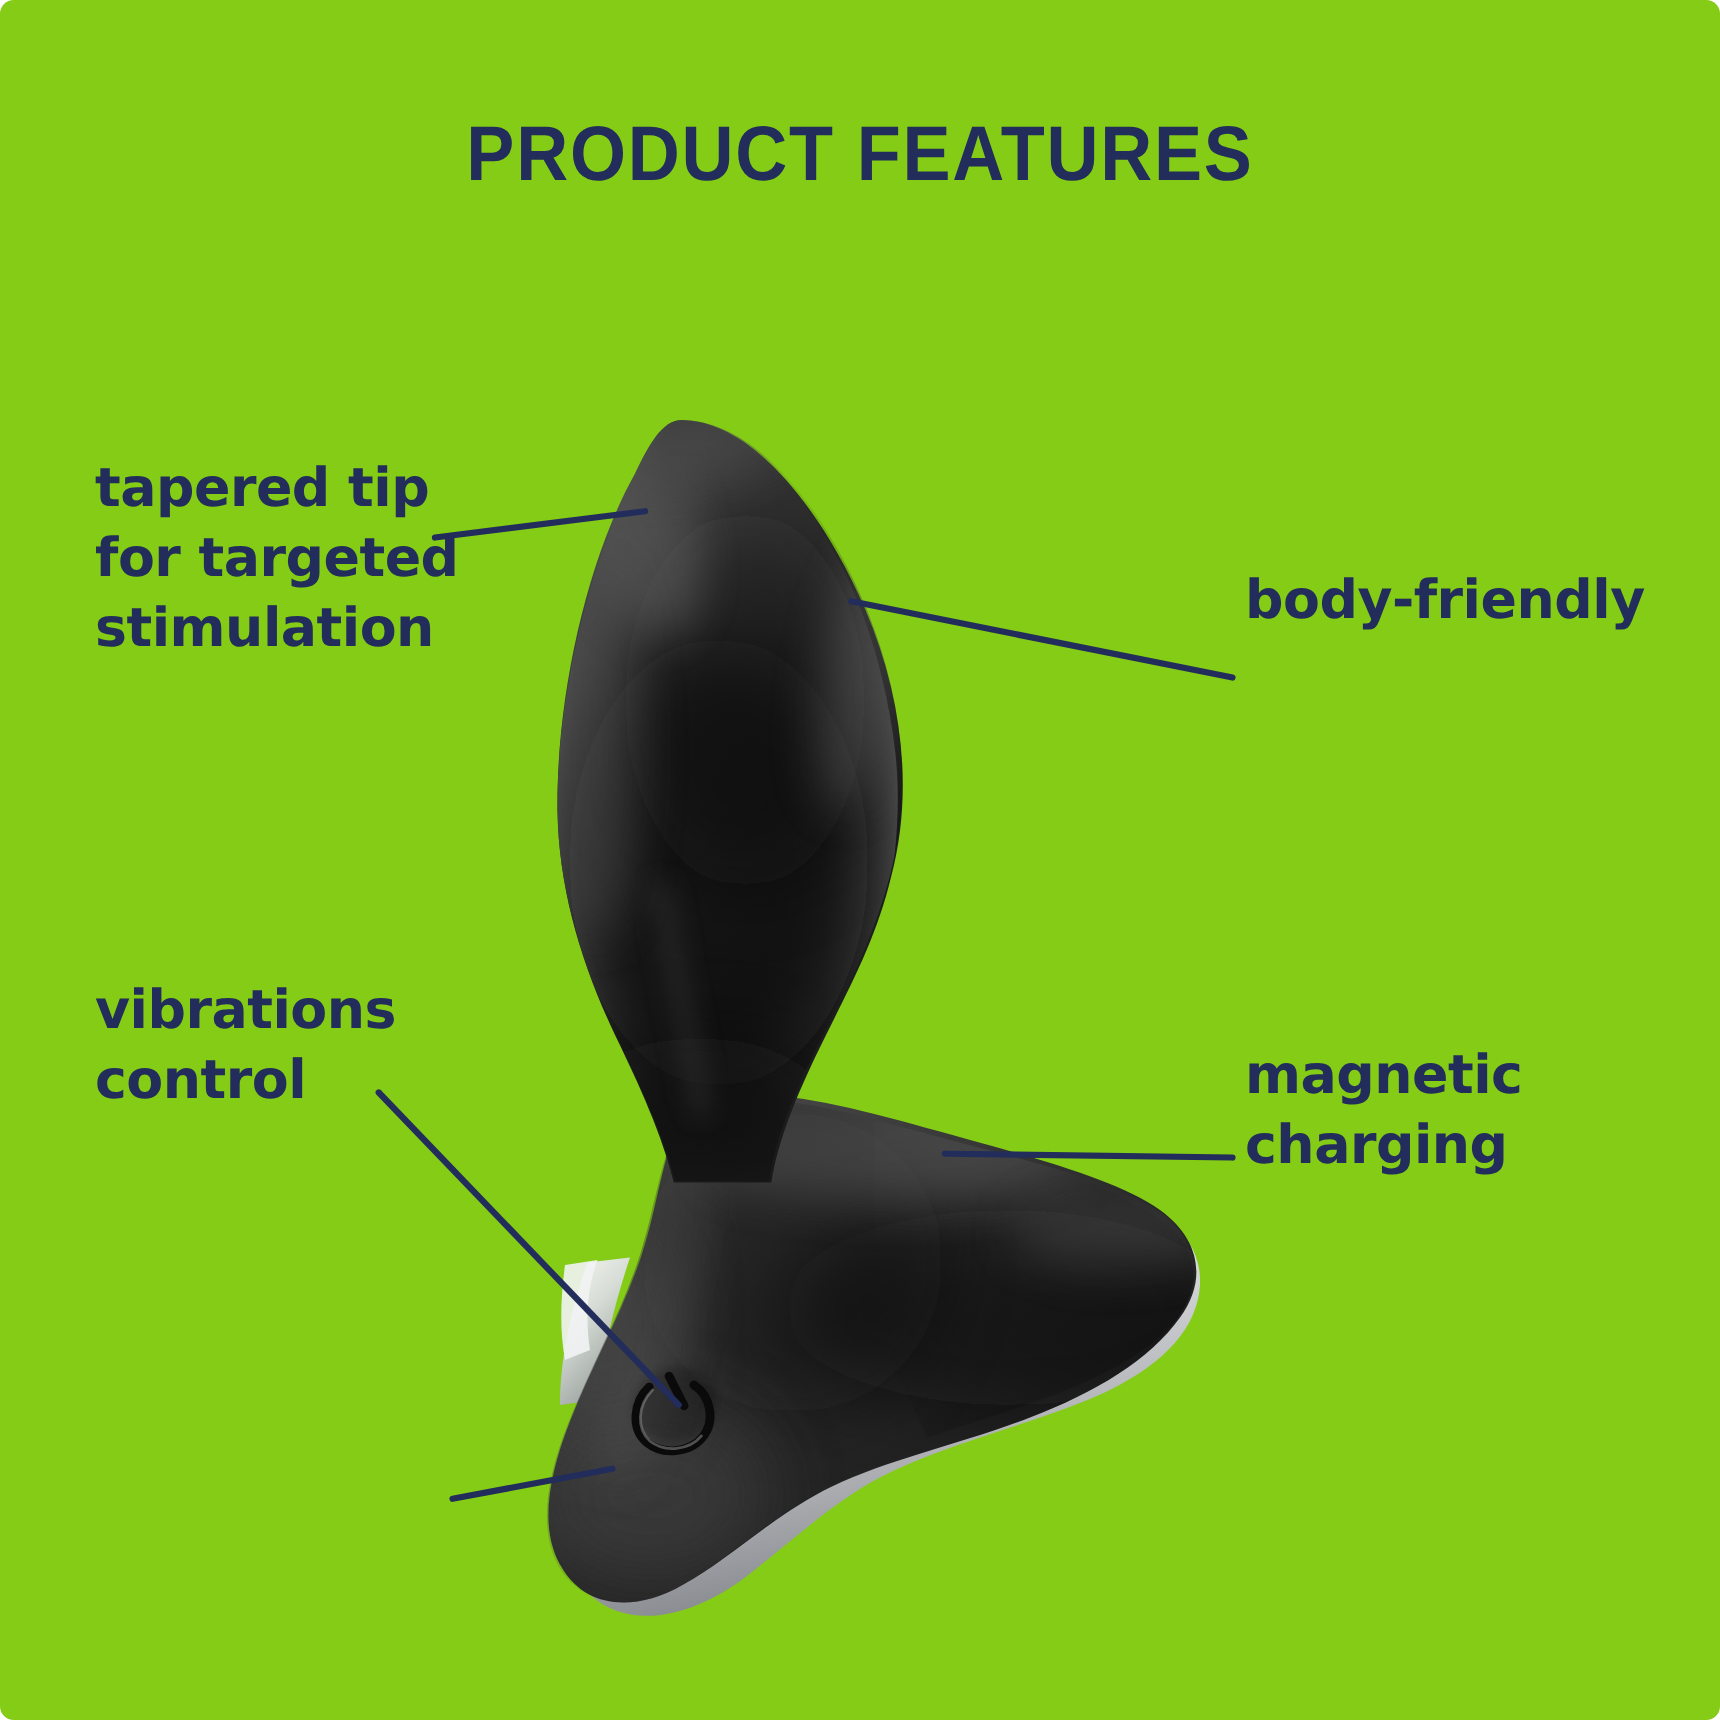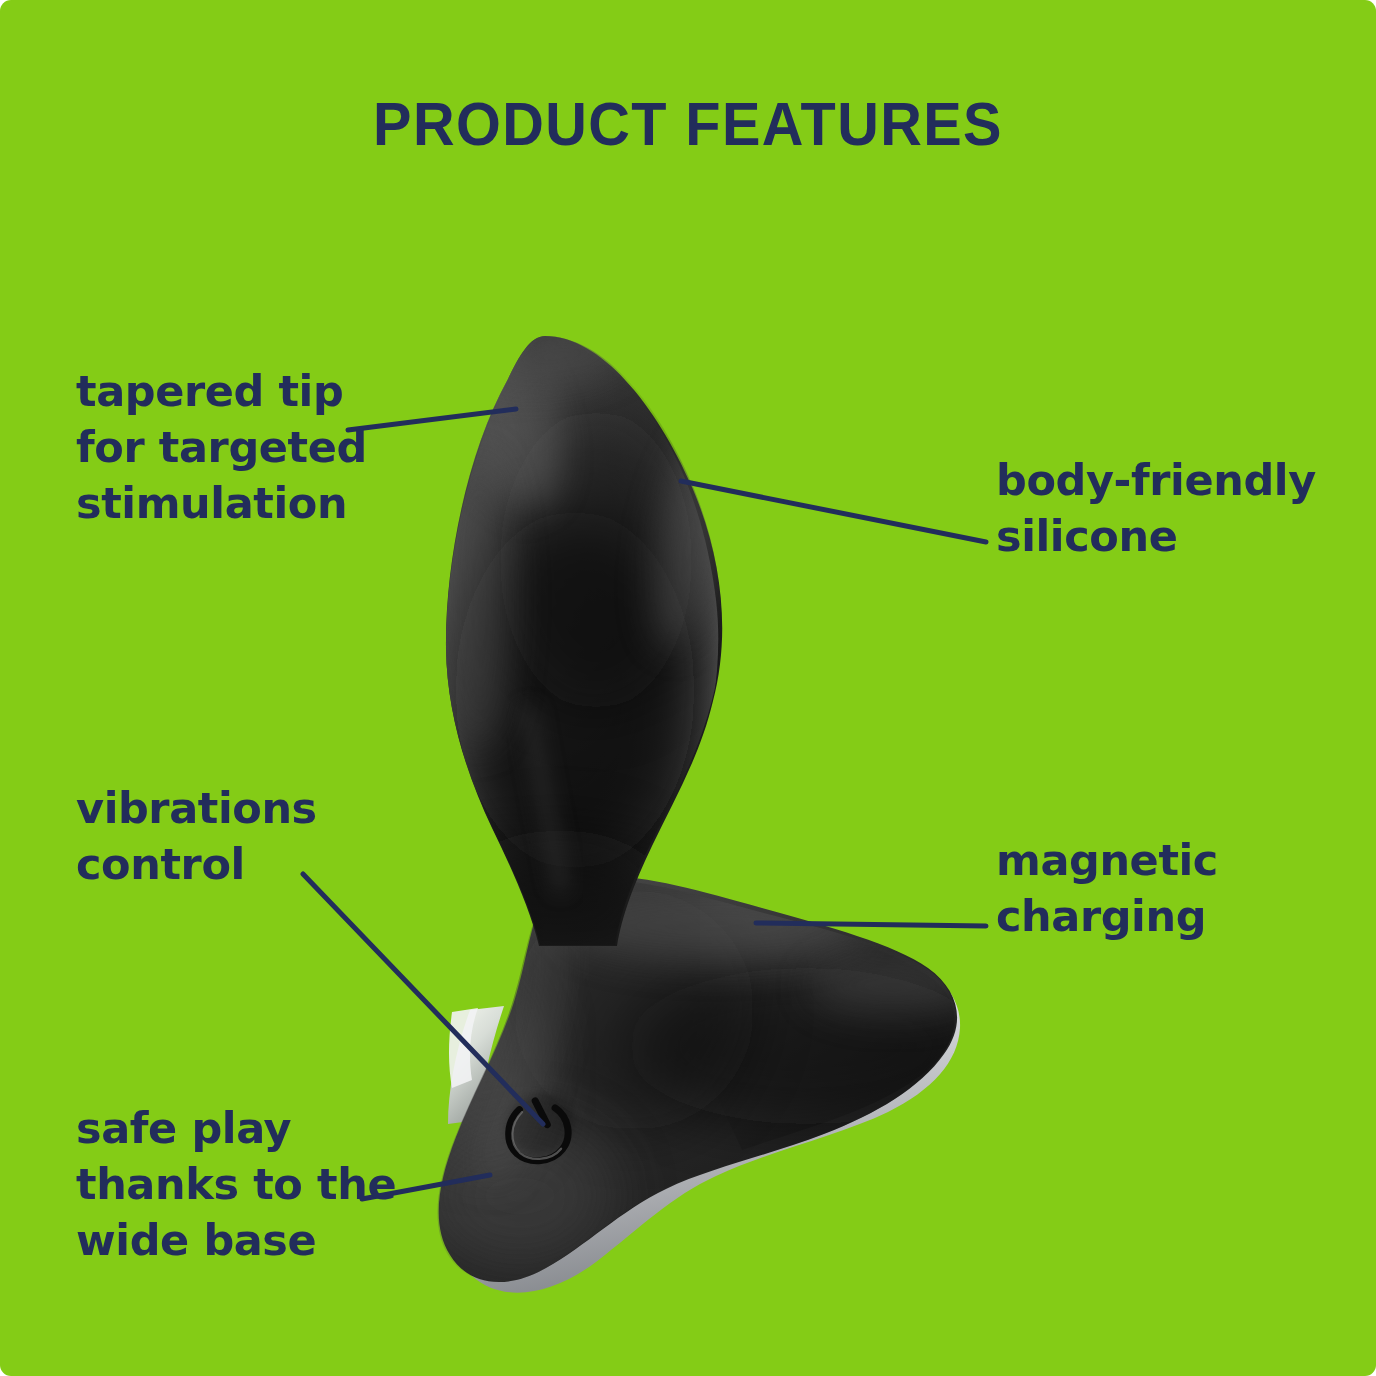--- a/index.html
+++ b/index.html
@@ -281,32 +281,26 @@
   </svg>
 
   <div class="label left" id="label-tapered-tip">
     <span>tapered tip</span>
     <span>for targeted</span>
     <span>stimulation</span>
   </div>
 
   <div class="label right" id="label-flexible">
     <span>body-friendly</span>
-    <span>silicone</span>
   </div>
 
   <div class="label left" id="label-control">
     <span>vibrations</span>
     <span>control</span>
   </div>
 
   <div class="label right" id="label-magnetic">
     <span>magnetic</span>
     <span>charging</span>
   </div>
 
-  <div class="label left" id="label-safe-play">
-    <span>safe play</span>
-    <span>thanks to the</span>
-    <span>wide base</span>
-  </div>
 
 </div>
 
 </body></html>

